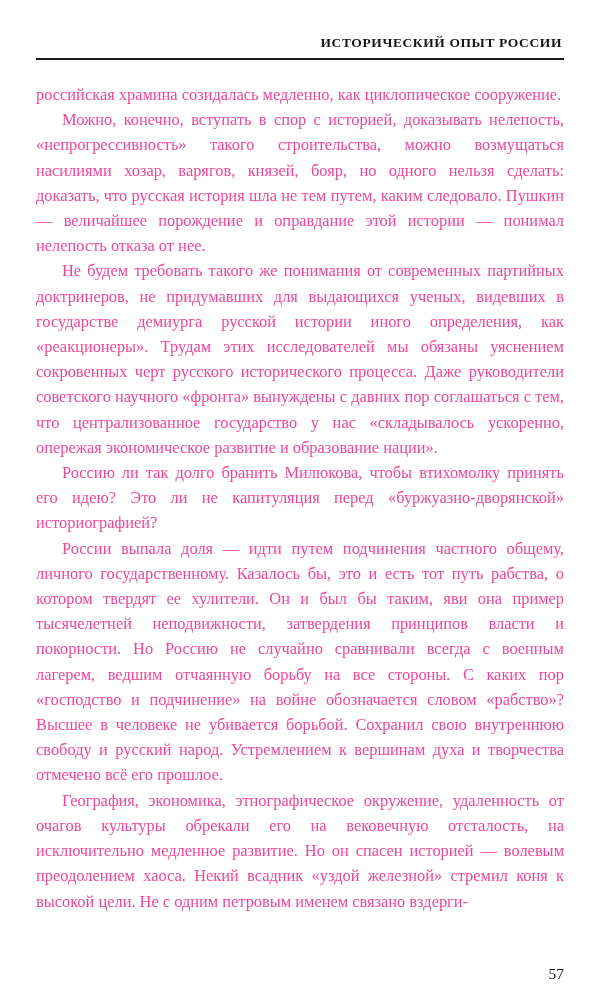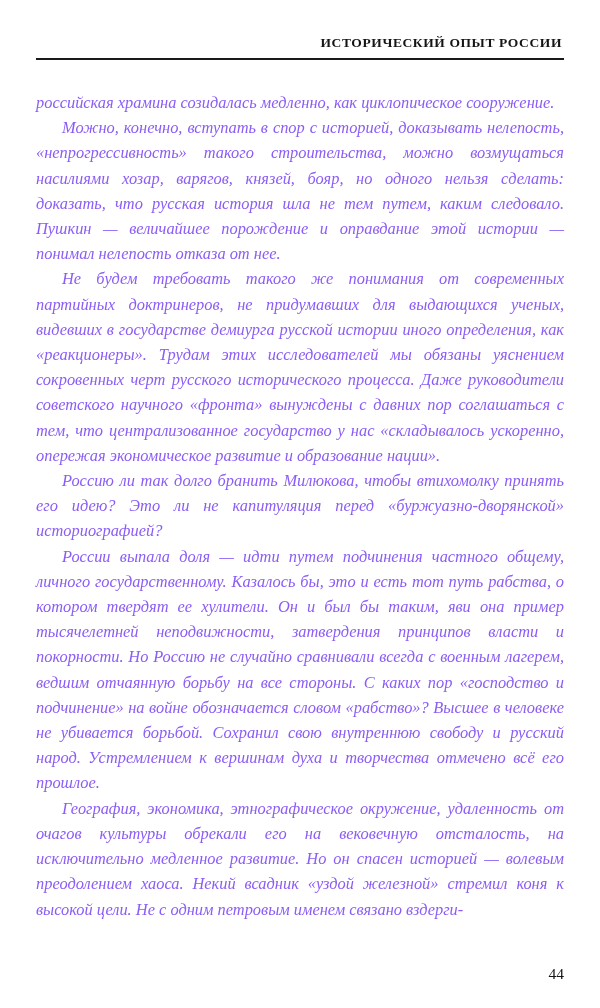--- a/index.html
+++ b/index.html
@@ -32,28 +32,27 @@
     font-family: "Liberation Serif", "DejaVu Serif", serif;
     padding-right: 2px;
     text-transform: uppercase;
   }
   .head-rule {
     margin-top: 7px;
     border-top: 2.2px solid #1a1a1a;
     width: 100%;
   }
   .body-text {
-    margin-top: 30px;
+    margin-top: 22px;
     font-size: 16.4px;
     line-height: 25.2px;
     text-align: justify;
     text-justify: inter-word;
     hyphens: manual;
-    color: #8b5cf6;
-    font-style: italic;
+    color: #ec4899;
   }
   .body-text p {
     margin: 0;
     text-indent: 0;
   }
   .body-text p.indent {
     text-indent: 26px;
   }
   .folio {
     position: absolute;
@@ -74,15 +73,15 @@
 
   <div class="body-text">
     <p>российская храмина созидалась медленно, как циклопическое сооружение.</p>
     <p class="indent">Можно, конечно, вступать в спор с историей, доказывать нелепость, «непрогрессивность» такого строительства, можно возмущаться насилиями хозар, варягов, князей, бояр, но одного нельзя сделать: доказать, что русская история шла не тем путем, каким следовало. Пушкин — величайшее порождение и оправдание этой истории — понимал нелепость отказа от нее.</p>
     <p class="indent">Не будем требовать такого же понимания от современных партийных доктринеров, не придумавших для выдающихся ученых, видевших в государстве демиурга русской истории иного определения, как «реакционеры». Трудам этих исследователей мы обязаны уяснением сокровенных черт русского исторического процесса. Даже руководители советского научного «фронта» вынуждены с давних пор соглашаться с тем, что централизованное государство у нас «складывалось ускоренно, опережая экономическое развитие и образование нации».</p>
     <p class="indent">Россию ли так долго бранить Милюкова, чтобы втихомолку принять его идею? Это ли не капитуляция перед «буржуазно-дворянской» историографией?</p>
     <p class="indent">России выпала доля — идти путем подчинения частного общему, личного государственному. Казалось бы, это и есть тот путь рабства, о котором твердят ее хулители. Он и был бы таким, яви она пример тысячелетней неподвижности, затвердения принципов власти и покорности. Но Россию не случайно сравнивали всегда с военным лагерем, ведшим отчаянную борьбу на все стороны. С каких пор «господство и подчинение» на войне обозначается словом «рабство»? Высшее в человеке не убивается борьбой. Сохранил свою внутреннюю свободу и русский народ. Устремлением к вершинам духа и творчества отмечено всё его прошлое.</p>
     <p class="indent">География, экономика, этнографическое окружение, удаленность от очагов культуры обрекали его на вековечную отсталость, на исключительно медленное развитие. Но он спасен историей — волевым преодолением хаоса. Некий всадник «уздой железной» стремил коня к высокой цели. Не с одним петровым именем связано вздерги-</p>
   </div>
 
-  <div class="folio">44</div>
+  <div class="folio">57</div>
 
 </div>
 
 </body></html>

